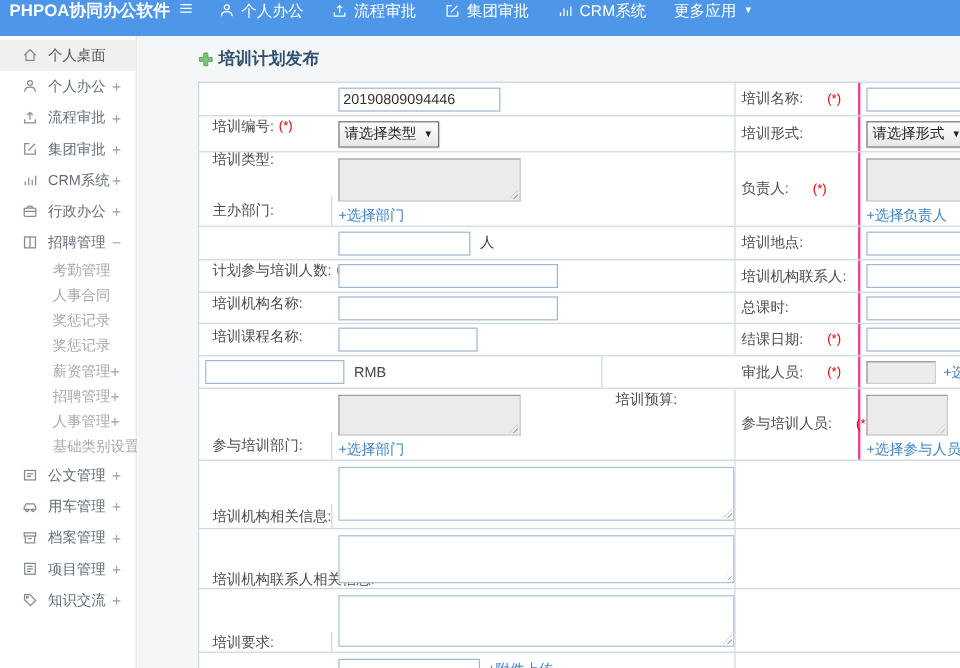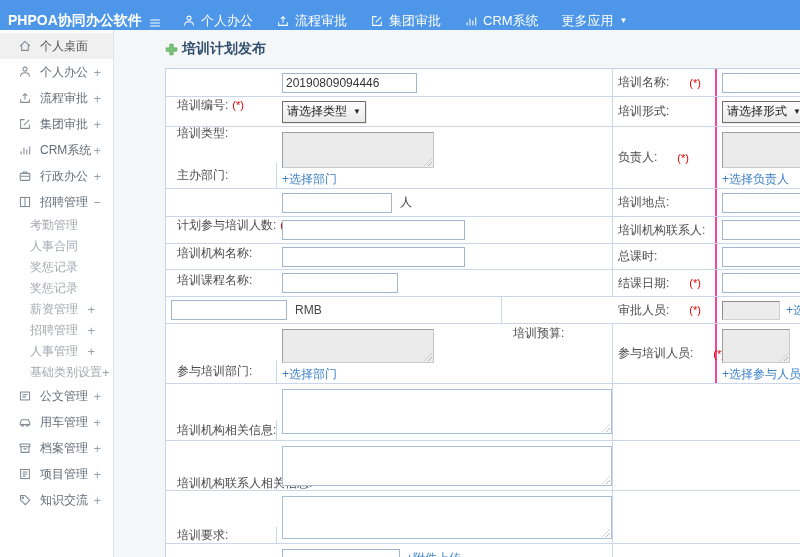--- a/index.html
+++ b/index.html
@@ -2,37 +2,37 @@
 <html><head>
 <meta charset="utf-8">
 <style>
   html,body{margin:0;padding:0;}
   body{
     width:800px;height:557px;overflow:hidden;position:relative;
     font-family:"Liberation Sans","DejaVu Sans",sans-serif;background:#fff;
   }
   
   .topbar{position:absolute;top:0;left:0;width:800px;height:30px;background:#4d96e8;
-    display:flex;align-items:flex-end;color:#fff;z-index:9;}
+    display:flex;align-items:flex-start;color:#fff;z-index:9;}
   .brand{font-size:14px;font-weight:bold;padding-left:8px;width:134px;white-space:nowrap;}
   .menu-toggle{margin:0 20px 0 6px;display:flex;align-items:center;cursor:pointer;}
   .nav-item{display:flex;align-items:center;margin-right:23px;font-size:13px;cursor:pointer;white-space:nowrap;}
   .nav-item .icon{margin-right:5px;display:flex;}
   .caret{margin-left:6px;font-size:8px;line-height:1;}
   .icon svg{width:14px;height:14px;display:block;}
   .icon svg *{fill:none;stroke:currentColor;stroke-width:1.2;}
   
   .sidebar{position:absolute;top:30px;left:0;width:114px;bottom:0;background:#fff;
     border-right:1px solid #e2e2e2;box-sizing:border-box;padding-top:3px;}
   .side-item{height:26px;display:flex;align-items:center;padding:0 8px 0 18px;font-size:12px;
     color:#636d77;cursor:pointer;white-space:nowrap;}
   .side-item .icon{width:14px;height:14px;margin-right:8px;color:#828b94;flex:none;}
   .side-item .expand{margin-left:auto;color:#9aa2aa;font-size:13px;font-weight:400;padding-right:4px;}
   .side-item.active{background:#f0f0f0;color:#555;}
-  .side-item.sub{padding-left:30px;color:#a4a9b0;height:21px;}
+  .side-item.sub{padding-left:44px;color:#a4a9b0;height:21px;}
   .side-item.sub .expand{padding-right:10px;}
   
   .main{position:absolute;left:114px;top:30px;right:0;bottom:0;background:#f5f6f8;overflow:hidden;}
   .page-title{display:flex;align-items:center;margin:10px 0 10px 51px;font-size:14px;
     font-weight:bold;color:#32506e;}
   .page-title .green-plus{margin-right:4px;display:flex;}
   
   .form-table{margin-left:51px;width:881px;background:#fff;border:1px solid #c3d2e5;border-bottom:none;box-sizing:border-box;}
   .frow{display:flex;border-bottom:1px solid #cbd7e8;box-sizing:border-box;}
   .cell{box-sizing:border-box;display:flex;align-items:center;}

